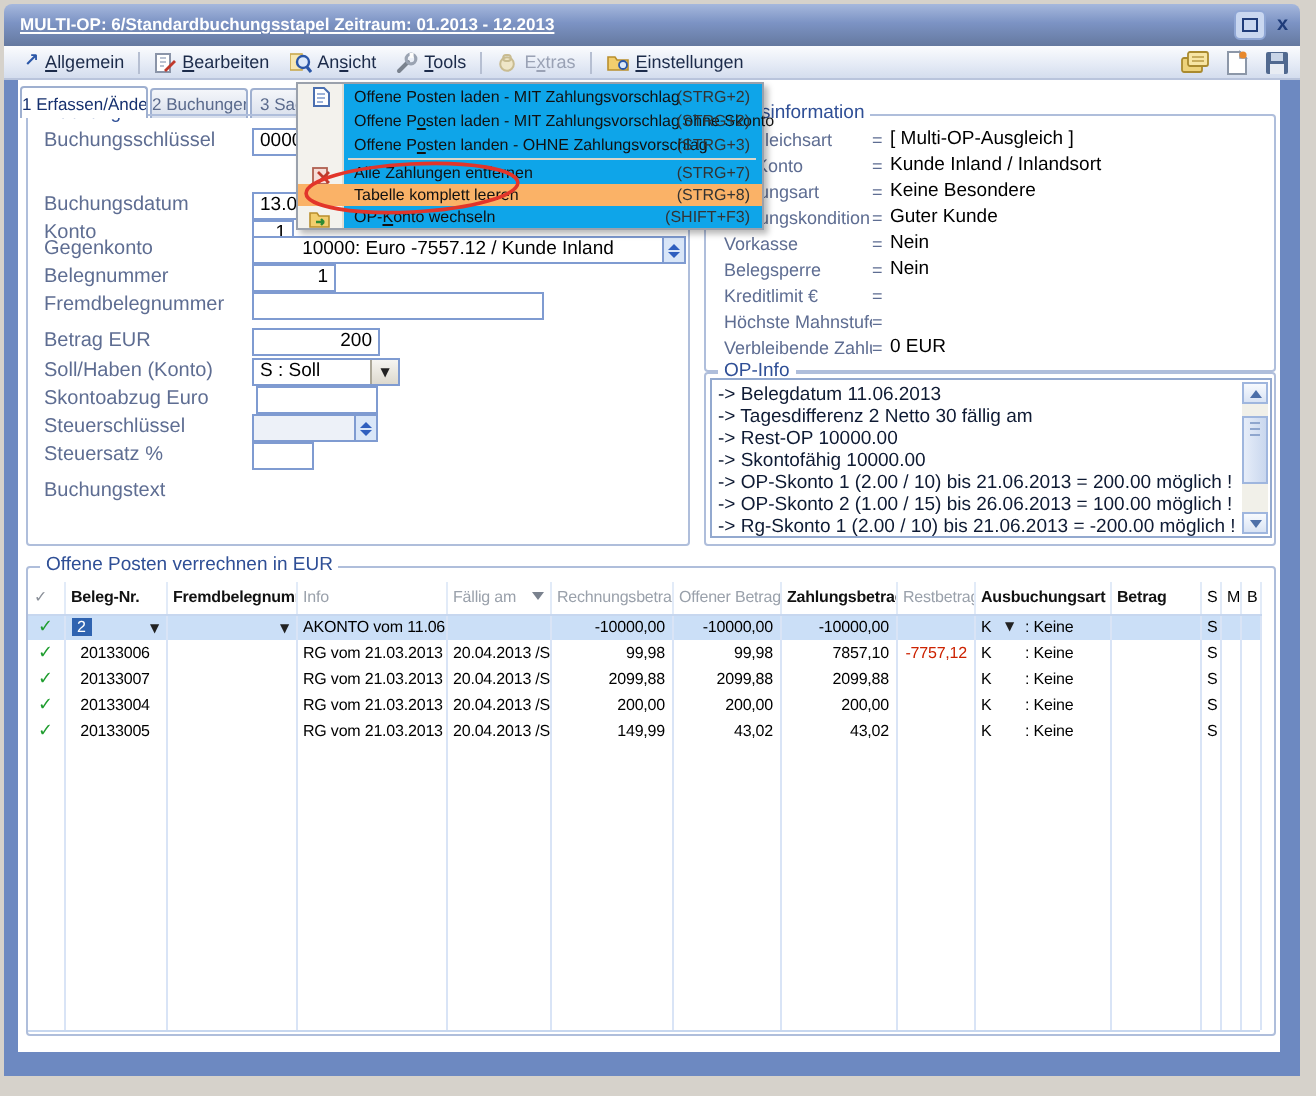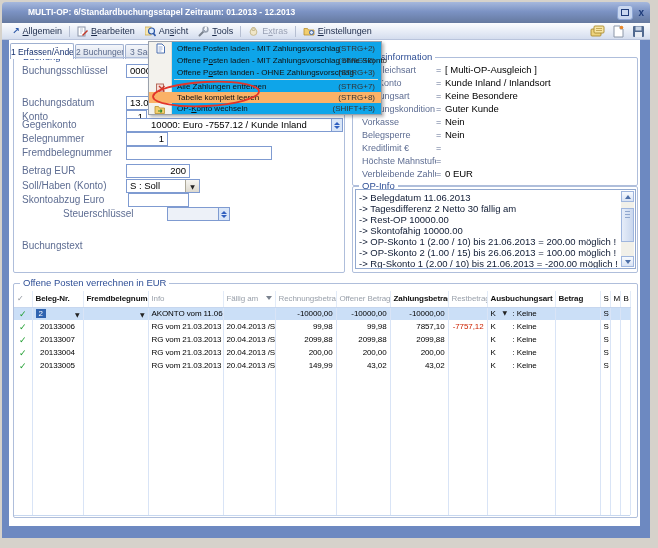--- a/index.html
+++ b/index.html
@@ -2,21 +2,21 @@
 <html><head>
 <meta charset="utf-8">
 <style>
   html,body{margin:0;padding:0;}
   body{width:658px;height:548px;background:#D6D2CB;font-family:"Liberation Sans","DejaVu Sans",sans-serif;-webkit-font-smoothing:antialiased;}
   #screen{position:relative;width:658px;height:548px;overflow:hidden;}
 
   
   .titlebar{position:absolute;left:2px;top:2px;width:648px;height:21px;box-sizing:border-box;
     background:linear-gradient(180deg,#A6B8DD 0%,#7C93C4 45%,#65799F 100%);
-    border-radius:4px 4px 0 0;color:#fff;font-weight:bold;font-size:8.5px;line-height:21px;padding-left:26px;}
+    border-radius:4px 4px 0 0;color:#fff;font-weight:bold;font-size:8.5px;line-height:21px;padding-left:8px;text-decoration:underline;}
   .win-btns{position:absolute;right:6px;top:3px;display:flex;align-items:center;gap:5px;}
   .btn-restore{width:14px;height:13px;background:#C9D7F0;border:1px solid #8FA6D4;border-radius:3px;display:flex;align-items:center;justify-content:center;}
   .btn-restore i{display:block;width:6px;height:5px;border:1.5px solid #1F3C7A;}
   .btn-close{color:#1F3C7A;font-weight:bold;font-size:10px;line-height:13px;}
 
   .menubar{position:absolute;left:2px;top:23px;width:648px;height:17px;box-sizing:border-box;
     background:linear-gradient(180deg,#FBFCFE 0%,#E4EAF5 60%,#D4DDEE 100%);
     border-bottom:1px solid #B9C4DC;display:flex;align-items:center;padding:0 5px;}
   .mitem{display:flex;align-items:center;gap:3px;font-size:9px;color:#1C2B4A;padding:0 5px;height:15px;white-space:nowrap;}
   .mitem.disabled{color:#9AA2B5;}
@@ -259,28 +259,34 @@
         <span class="fval">S : Soll</span>
         <span class="dd">▼</span>
       </span>
     </div>
   <div class="frow" style="top:193px;">
       <span class="flabel">Skontoabzug Euro</span>
     <span class="fbox" style="left:106px;width:61px;">
         <span class="fval"></span>
       </span>
     </div>
-  <div class="frow" style="top:207px;margin-left:41px;">
+  <div class="frow" style="top:207px;">
       <span class="flabel">Steuerschlüssel</span>
     <span class="fbox" style="left:104px;width:63px;background:#EDF1F8;">
         <span class="fval"></span>
         <span class="spin">
           <i class="up"></i>
           <i class="dn"></i>
         </span>
+      </span>
+    </div>
+  <div class="frow" style="top:221px;">
+      <span class="flabel">Steuersatz %</span>
+    <span class="fbox" style="left:104px;width:31px;">
+        <span class="fval"></span>
       </span>
     </div>
   <div class="frow" style="top:239px;">
       <span class="flabel">Buchungstext</span>
     </div>
 
   <div class="group" style="left:352px;top:57px;width:286px;height:129px;">
     <span class="glabel">Basisinformation</span>
   </div>
   <div id="info-rows" style="position:absolute;left:362px;top:63px;width:272px;">

